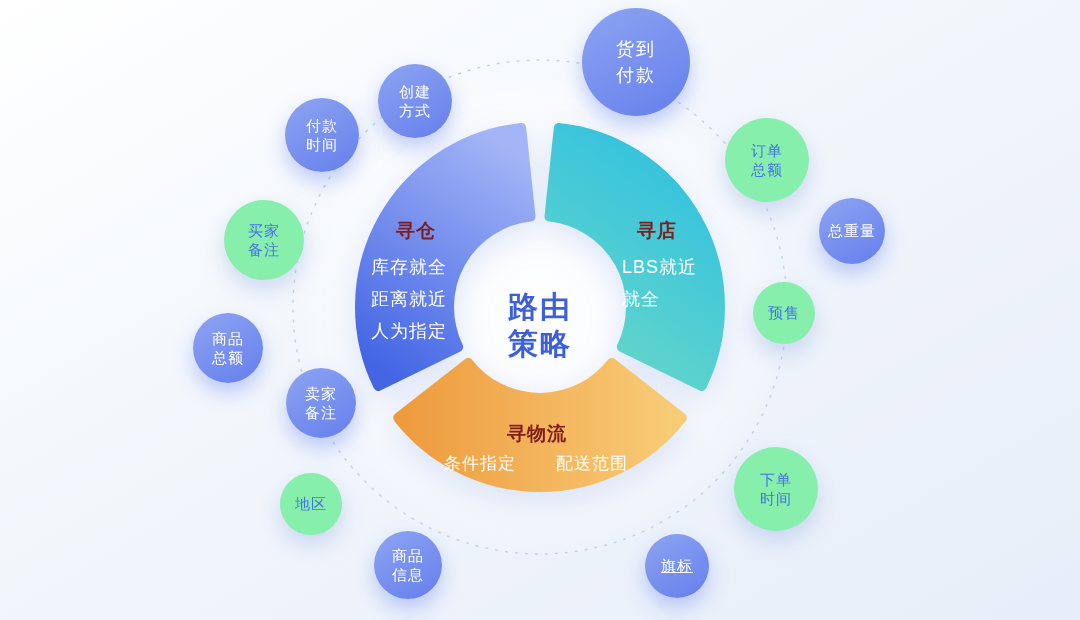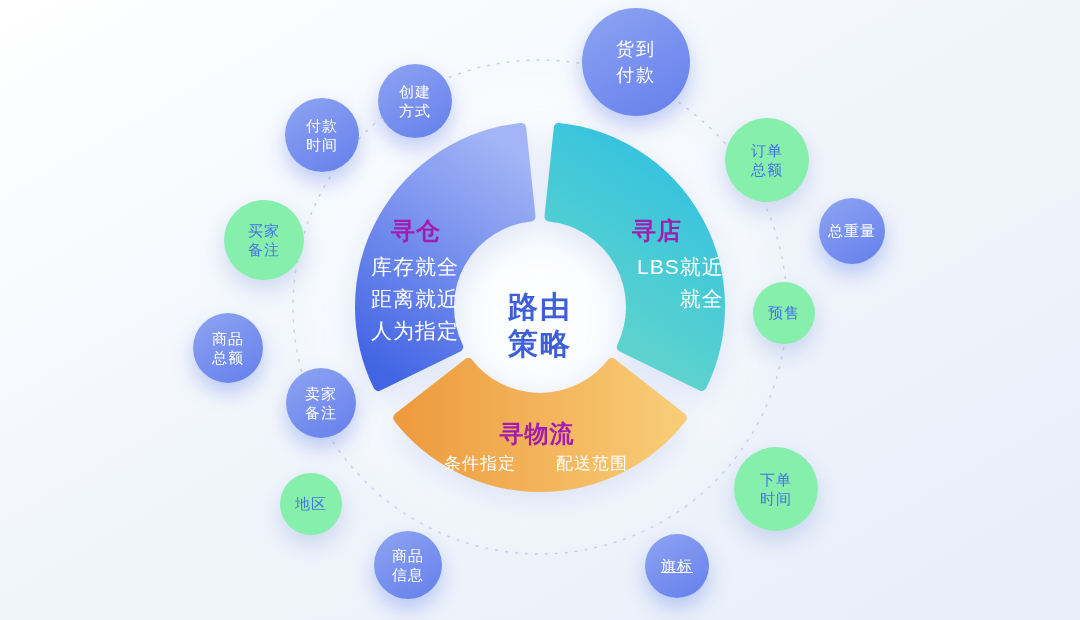--- a/index.html
+++ b/index.html
@@ -10,22 +10,22 @@
   }
   .canvas{position:relative;width:1080px;height:620px;}
   .donut-svg{position:absolute;left:0;top:0;}
   .seg{filter:drop-shadow(0 10px 16px rgba(110,140,220,0.22));}
 
   .pos{position:absolute;transform:translate(-50%,-50%);}
   .center-label{
     font-size:30px;font-weight:bold;line-height:37px;letter-spacing:2px;
     color:var(--accent-blue);text-align:center;white-space:pre-line;
   }
-  .seg-title{font-size:24px;font-weight:bold;color:#a21caf;letter-spacing:1px;font-family:Liberation Serif, serif;}
-  .seg-items{position:absolute;color:#ffffff;font-size:21px;line-height:32px;letter-spacing:1px;}
+  .seg-title{font-size:19px;font-weight:bold;color:#7f1d1d;letter-spacing:1px;font-family:Liberation Serif, serif;}
+  .seg-items{position:absolute;color:#ffffff;font-size:18px;line-height:32px;letter-spacing:1px;}
   .seg-items-row{display:flex;gap:40px;color:#ffffff;font-size:17px;letter-spacing:1px;}
 
   .bubble{
     position:absolute;border-radius:50%;
     display:flex;align-items:center;justify-content:center;
     text-align:center;white-space:pre-line;line-height:1.3;
     font-size:15px;letter-spacing:1px;
   }
   .bubble.blue{
     background:linear-gradient(150deg,var(--bubble-blue-light) 0%,var(--bubble-blue-dark) 100%);
@@ -82,21 +82,21 @@
 策略</div>
 
   <div class="pos seg-title" style="left:416px;top:231px;">寻仓</div>
   <div class="seg-items" style="left:371px;top:251px;">
     <div>库存就全</div>
     <div>距离就近</div>
     <div>人为指定</div>
   </div>
 
   <div class="pos seg-title" style="left:657px;top:231px;">寻店</div>
-  <div class="seg-items" style="left:637px;top:251px;text-align:right;">
+  <div class="seg-items" style="left:622px;top:251px;">
     <div>LBS就近</div>
     <div>就全</div>
   </div>
 
   <div class="pos seg-title" style="left:537px;top:434px;">寻物流</div>
   <div class="pos seg-items-row" style="left:536px;top:463px;">
     <span>条件指定</span>
     <span>配送范围</span>
   </div>
 

